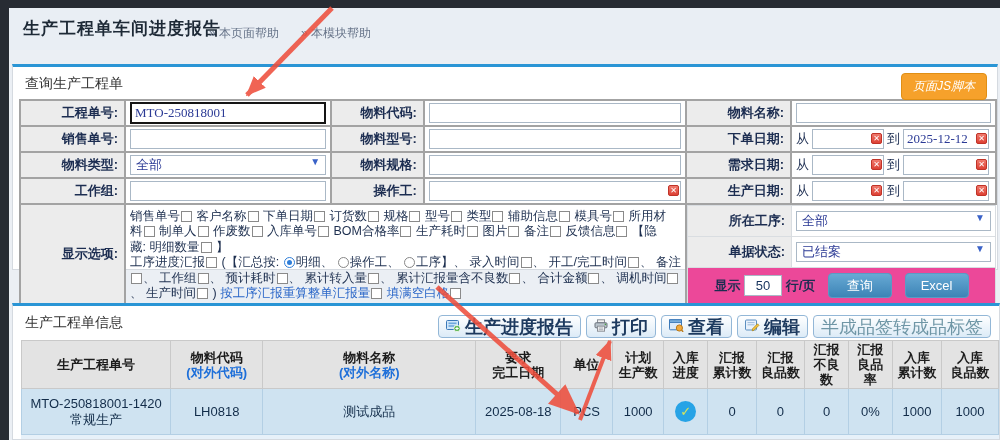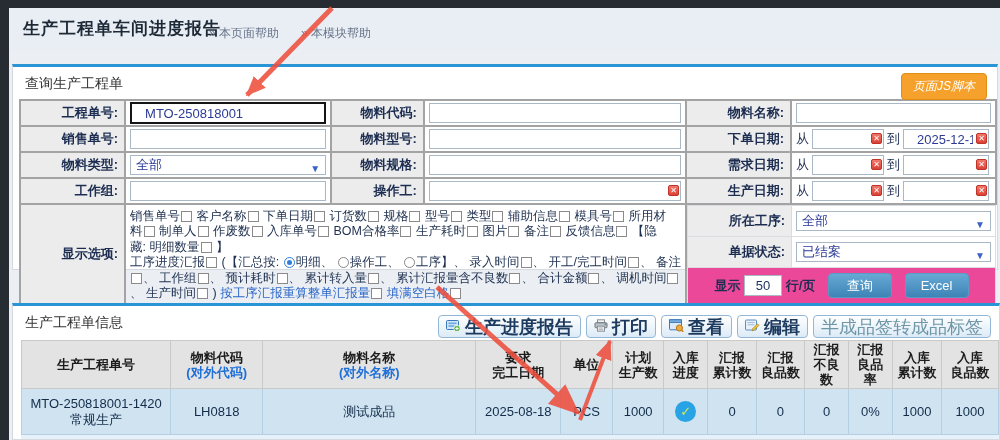--- a/index.html
+++ b/index.html
@@ -28,23 +28,23 @@
   #panel1 { left:12px; top:52px; width:986px; height:206px;margin-top:12px; }
   #panel2 { left:12px; top:303px; width:988px; height:137px; overflow:hidden; }
   .panel-title { font-size:14px; color:#333; padding:8px 0 6px 12px; }
 
   #jsbtn { position:absolute; right:10px; top:6px; background:#f6a12b; color:#fff; font-size:12px; padding:4px 11px; border-radius:4px; border:1px solid #e08f15; cursor:pointer;font-style:italic; }
 
   
   #qform { table-layout:fixed; border-collapse:collapse; margin-left:6px; font-size:13px; }
   #qform td { border:2px solid #a3a3a3; padding:0 4px; height:26px; overflow:hidden; vertical-align:middle; }
   #qform td.lbl { background:#ececec; text-align:right; font-weight:bold; color:#1c2d51; padding-right:6px; white-space:nowrap; }
-  input.txt { width:100%; height:20px; border:1px solid #aab8c6; font-size:13px; color:#2b3a95; padding:0 13px; font-family:Liberation Sans, sans-serif; background:#fff; }
+  input.txt { width:100%; height:20px; border:1px solid #aab8c6; font-size:13px; color:#2b3a95; padding:0 3px; font-family:Liberation Serif, serif; background:#fff; }
   input.txt.hl { border:2px solid #151515; height:22px; }
-  .selectbox { display:flex; justify-content:space-between; align-items:flex-end; border:1px solid #aab8c6; height:20px; background:#fff; color:#2b3a95; padding:0 5px; cursor:pointer; }
+  .selectbox { display:flex; justify-content:space-between; align-items:flex-start; border:1px solid #aab8c6; height:20px; background:#fff; color:#2b3a95; padding:0 5px; cursor:pointer; }
   .selectbox .chev { color:#3a62c8; font-size:10px; }
   .rangewrap { display:flex; align-items:center; gap:3px; color:#1c2d51; white-space:nowrap; }
   .ibox { position:relative; display:inline-flex; align-items:center; }
   .ibox input { padding-right:15px; }
   .ibox.f input { width:72px; } .ibox.t input { width:86px; }
   .ibox.wide { width:100%; } .ibox.wide input { width:100%; }
   .xicon { position:absolute; right:2px; top:50%; margin-top:-6px; width:11px; height:11px; background:linear-gradient(#f07a6d,#dd4034); border:1px solid #c03328; border-radius:2px; color:#fff; font-size:8px; line-height:9px; text-align:center; cursor:pointer; }
 
   
   #optcell { vertical-align:top; padding:3px 6px; }

